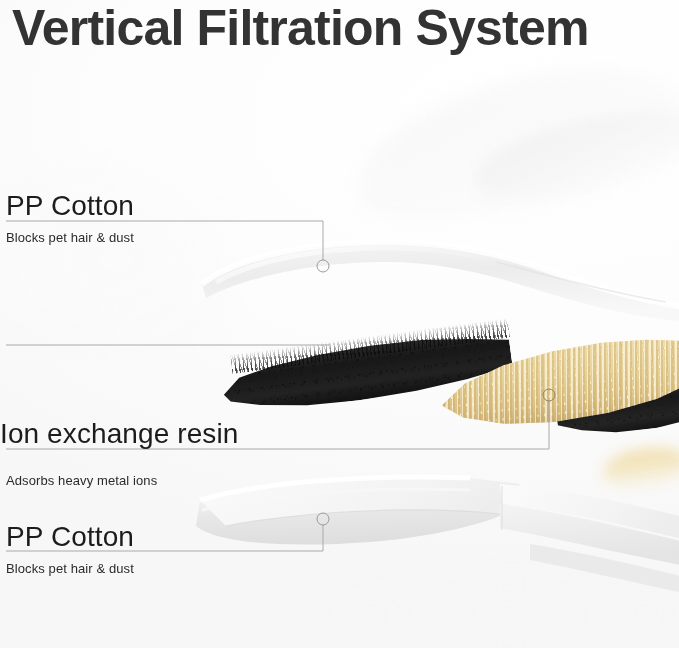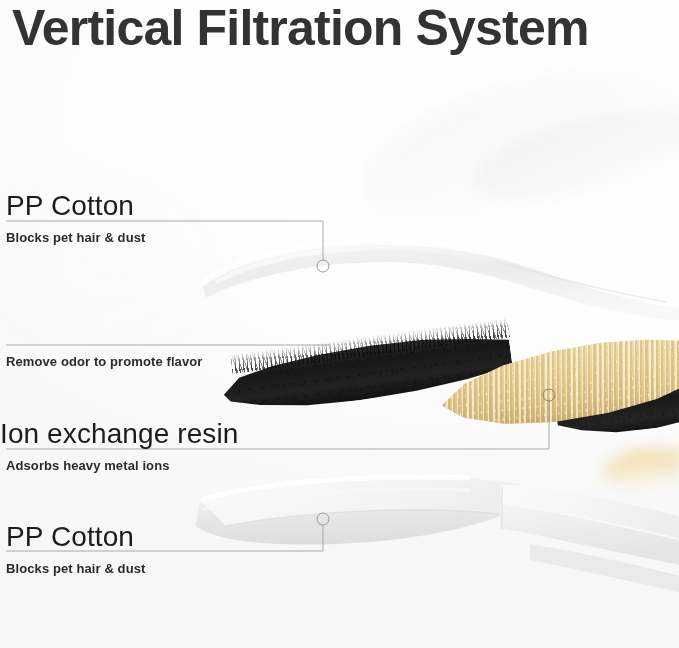--- a/index.html
+++ b/index.html
@@ -169,21 +169,21 @@
   .callout .c-head {
     font-size: 28px;
     font-weight: 400;
     color: #1c1c1c;
     line-height: 23px;
     white-space: nowrap;
     letter-spacing: 0.1px;
   }
   .callout .c-sub {
     font-size: 13px;
-    font-weight: 700;
+    font-weight: 400;
     color: #2b2b2b;
     line-height: 16px;
     white-space: nowrap;
     letter-spacing: 0.1px;
     margin-top: 5px;
   }
 
   
   .leaders {
     position: absolute;
@@ -294,28 +294,25 @@
 
   <div class="title">Vertical Filtration System</div>
 
   <div class="callout" style="left:6px; top:194px;">
     <div class="c-head">PP Cotton</div>
   </div>
   <div class="callout" style="left:6px; top:225px;">
     <div class="c-sub">Blocks pet hair &amp; dust</div>
   </div>
 
-  <div class="callout" style="left:6px; top:349px;">
-    <div class="c-sub">Remove odor to promote flavor</div>
-  </div>
 
   <div class="callout" style="left:0; top:422px;">
     <div class="c-head">Ion exchange resin</div>
   </div>
-  <div class="callout" style="left:6px; top:453px;">
+  <div class="callout" style="left:6px; top:468px;">
     <div class="c-sub">Adsorbs heavy metal ions</div>
   </div>
 
   <div class="callout" style="left:6px; top:525px;">
     <div class="c-head">PP Cotton</div>
   </div>
   <div class="callout" style="left:6px; top:556px;">
     <div class="c-sub">Blocks pet hair &amp; dust</div>
   </div>
 

